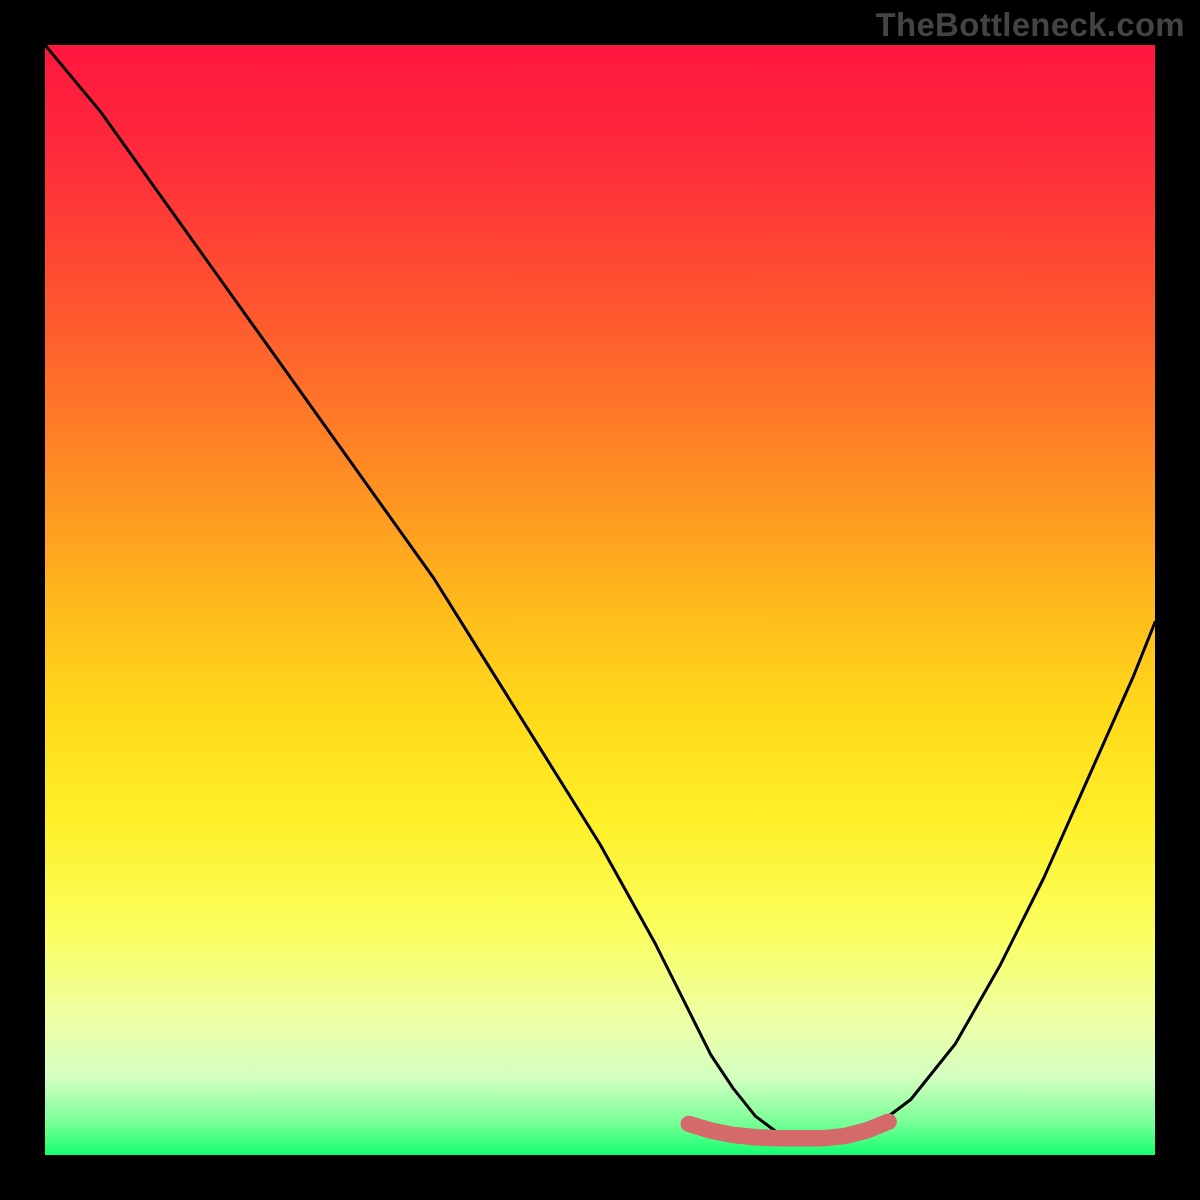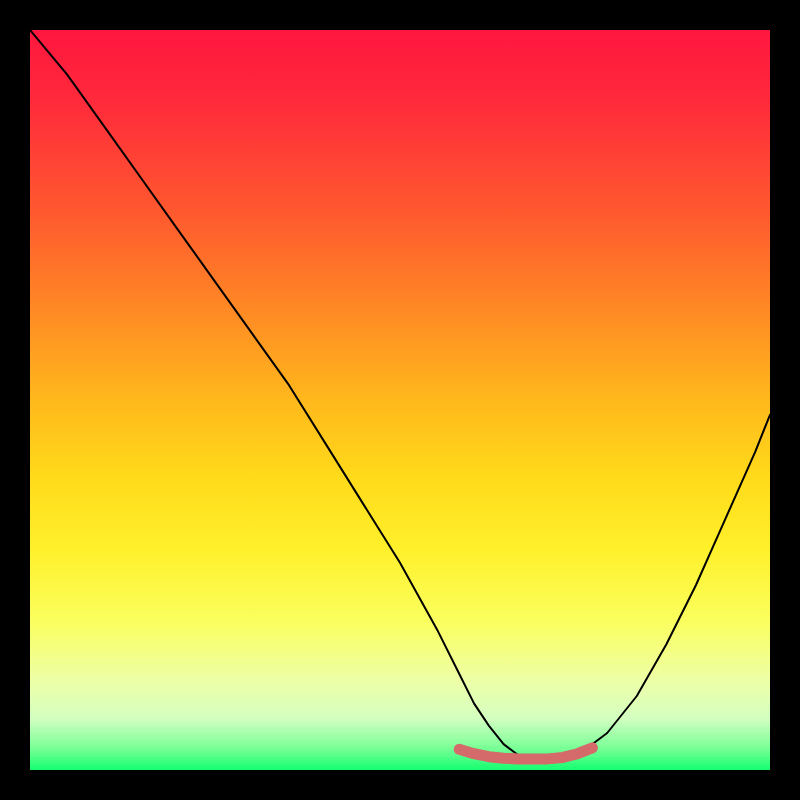--- a/index.html
+++ b/index.html
@@ -75,20 +75,21 @@
     position: absolute;
     inset: 0;
     width: 100%;
     height: 100%;
   }
 </style>
 </head>
 <body>
 
 <div class="frame">
+  <div class="watermark">TheBottleneck.com</div>
 
   <div class="plot-area">
     <div class="gradient"></div>
     <div class="bands"></div>
 
     <svg class="curve" viewBox="0 0 100 100" preserveAspectRatio="none">
       <path fill="none" stroke="#000" stroke-width="2" vector-effect="non-scaling-stroke" stroke-linecap="round" stroke-linejoin="round" d="M0.00 0.00 L5.00 6.00 L10.00 13.00 L15.00 20.00 L20.00 27.00 L25.00 34.00 L30.00 41.00 L35.00 48.00 L40.00 56.00 L45.00 64.00 L50.00 72.00 L55.00 81.00 L58.00 87.00 L60.00 91.00 L62.00 94.00 L64.00 96.50 L66.00 98.00 L68.00 98.50 L70.00 98.50 L72.00 98.50 L74.00 98.00 L78.00 95.00 L82.00 90.00 L86.00 83.00 L90.00 75.00 L94.00 66.00 L98.00 57.00 L100.00 52.00"></path>
       <path fill="none" stroke="#d46a6a" stroke-width="11" vector-effect="non-scaling-stroke" stroke-linecap="round" stroke-linejoin="round" d="M58.00 97.20 L60.00 97.80 L62.00 98.20 L64.00 98.40 L66.00 98.50 L68.00 98.50 L70.00 98.50 L72.00 98.30 L74.00 97.80 L76.00 97.00"></path>
     </svg>
   </div>

